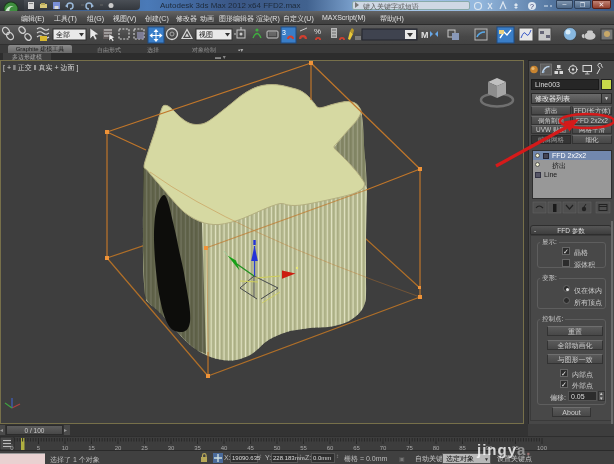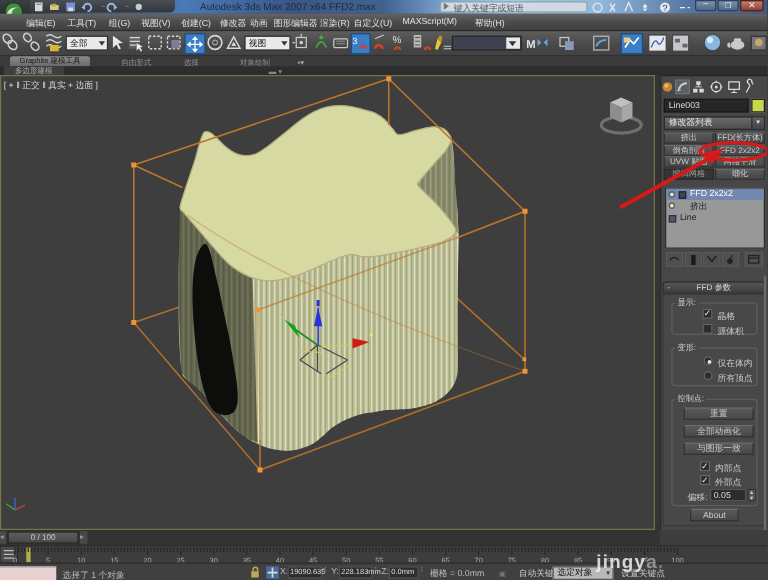--- a/index.html
+++ b/index.html
@@ -33,21 +33,21 @@
       <rect x="28.5" y="5" width="4" height="3" fill="#d8d8d8"></rect>
 <path d="M41,5 a3,3 0 1,1 3,3" stroke="#9ab8d8" fill="none" stroke-width="1.5"></path>
       <path d="M39,5 l3,-2 v4 z" fill="#9ab8d8"></path>
 <path d="M55,4 l3,0" stroke="#666" stroke-width="1"></path>
 <path d="M63,8 a3,3 0 1,1 3,-3" stroke="#9ab8d8" fill="none" stroke-width="1.5"></path>
       <path d="M68,5 l-3,-2 v4 z" fill="#9ab8d8"></path>
 <path d="M74,4 l3,0" stroke="#666" stroke-width="1"></path>
 <circle cx="85" cy="4.5" r="2.5" fill="#ccc"></circle>
 </svg>
 
-<div class="abs" style="left:160px;top:1px;width:260px;height:10px;font-size:8px;color:#1d2a3a;white-space:nowrap;">Autodesk 3ds Max  2007 x64    FFD2.max</div>
+<div class="abs" style="left:160px;top:1px;width:260px;height:10px;font-size:8px;color:#1d2a3a;white-space:nowrap;">Autodesk 3ds Max  2012 x64    FFD2.max</div>
 
 <div class="abs" style="left:352px;top:1px;width:118px;height:9px;background:#cfd8e4;border:1px solid #8aa;border-radius:2px;font-size:7px;color:#555;padding-left:10px;">键入关键字或短语</div>
 <div class="abs" style="left:355px;top:2px;width:6px;height:6px;border-left:4px solid #777;border-top:3px solid transparent;border-bottom:3px solid transparent;"></div>
 
 <svg class="abs" style="left:472px;top:1px" width="86" height="10">
 <circle cx="6" cy="5" r="3.5" fill="none" stroke="#dce6f0" stroke-width="1.2"></circle>
 <path d="M16,2 l4,6 m0,-6 l-4,6" stroke="#dce6f0" stroke-width="1.2"></path>
 <path d="M28,8 l3,-7 l3,7" stroke="#dce6f0" stroke-width="1.2" fill="none"></path>
 <path d="M42,4 l2,-2 l2,2 l-2,2z M42,6 l2,2 l2,-2" fill="#dce6f0"></path>
 <circle cx="60" cy="5" r="4" fill="#dce6f0"></circle>

